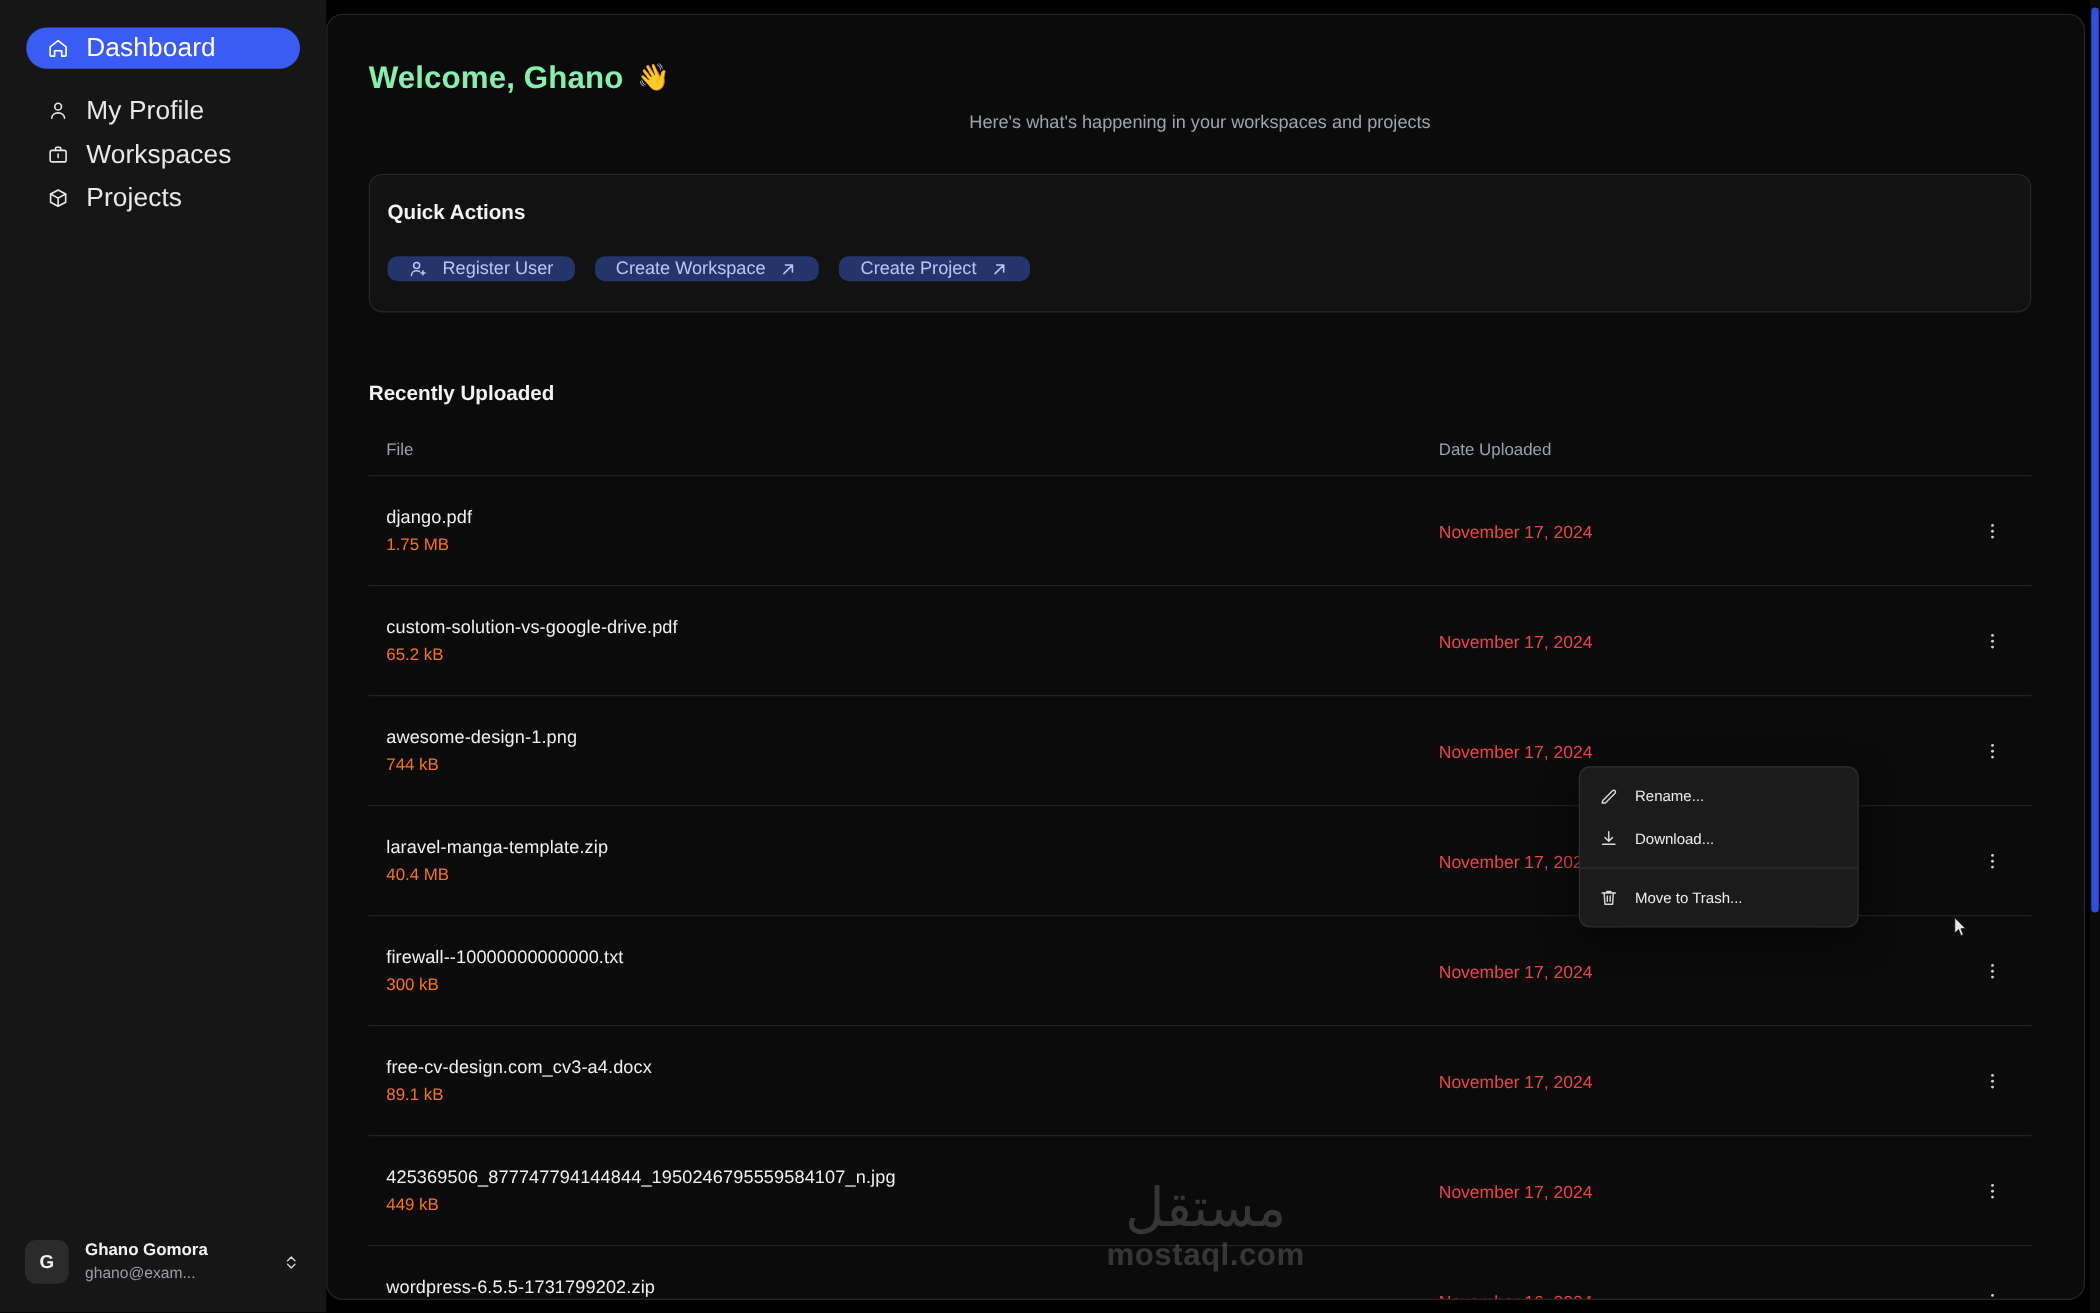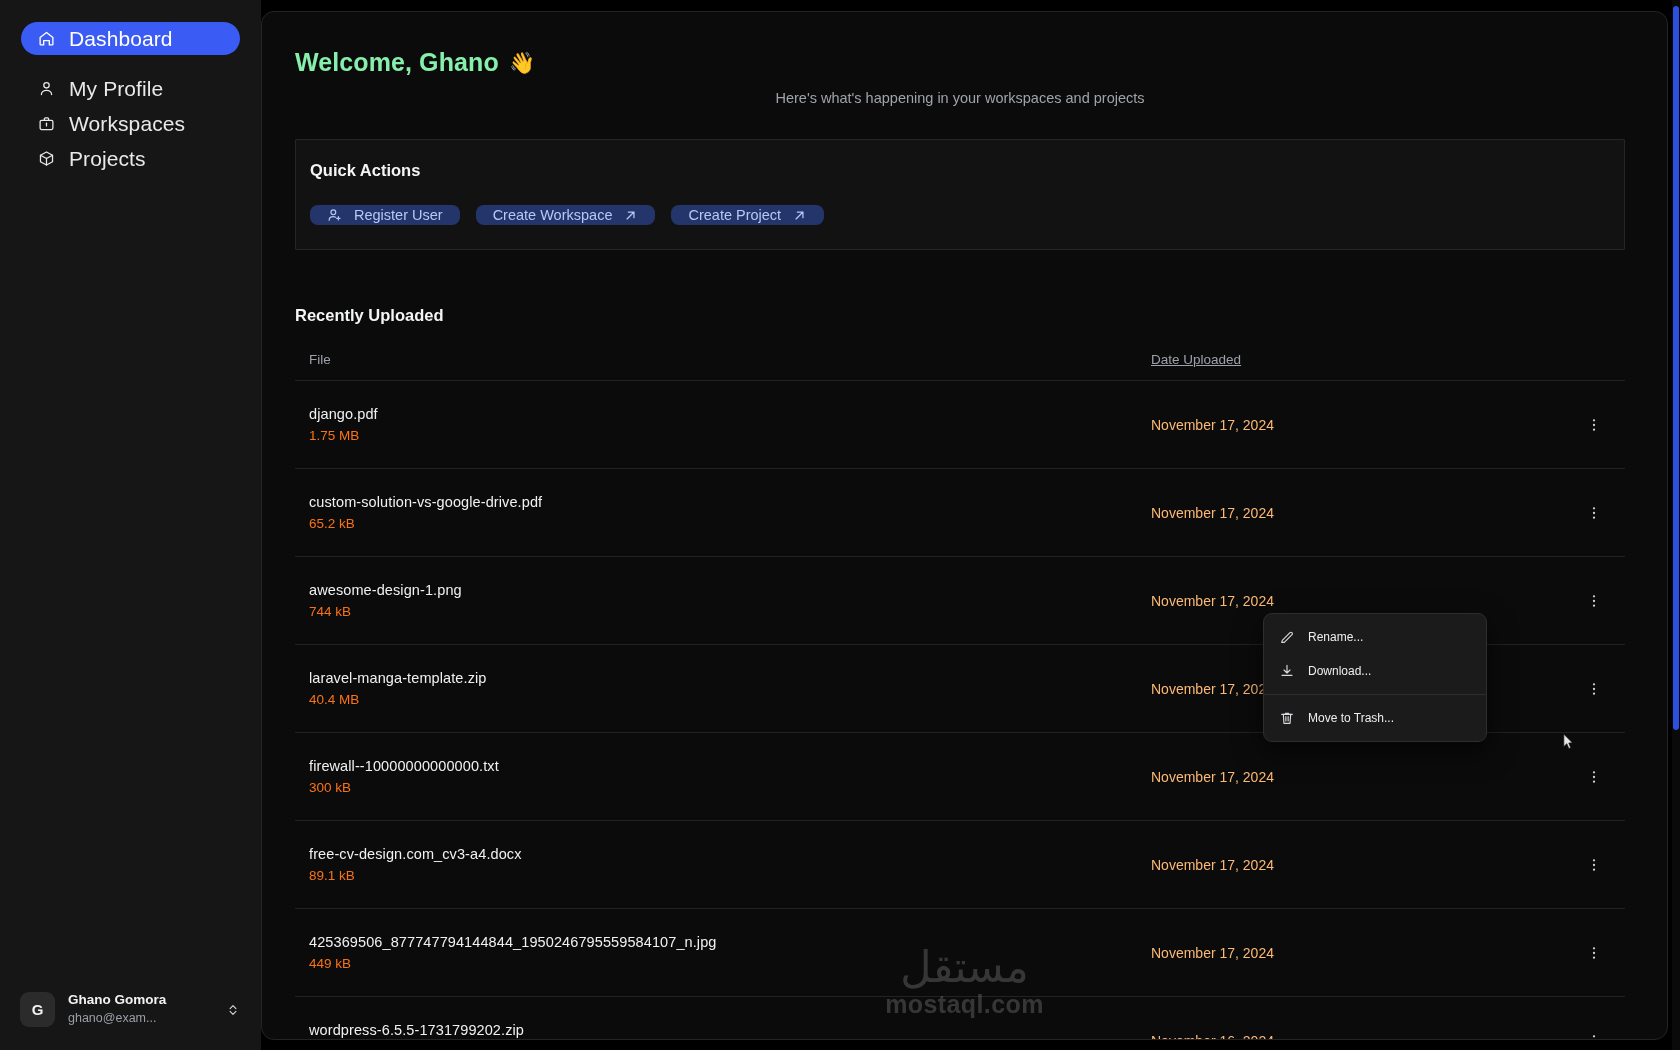--- a/index.html
+++ b/index.html
@@ -69,21 +69,21 @@
     letter-spacing: .1px; display: flex; align-items: center; gap: 11px;
   }
   .wave { font-size: 21px; }
   .page-sub { margin-top: 13px; font-size: 14.5px; color: #9fa3ab; text-align: center; }
 
   
   .card {
     margin-top: 33px;
     background: #121212;
     border: 1px solid #262626;
-    border-radius: 1px;
+    border-radius: 11px;
     padding: 21px 22px 24px 14px;
   }
   .card-title { font-size: 16.5px; font-weight: 700; color: #f3f4f6; padding-left: 0; }
   .actions { margin-top: 25px; display: flex; gap: 16px; }
   .btn {
     display: inline-flex; align-items: center; gap: 11px;
     height: 20px; padding: 0 17px;
     background: #24356b; border: none; border-radius: 8px;
     color: #b9c7f5; font-size: 14.5px; font-family: inherit;
     cursor: pointer; white-space: nowrap;
@@ -92,30 +92,30 @@
   .btn .ico svg { width: 16px; height: 16px; display: block; }
   .btn .arrow { width: 15px; height: 15px; display:flex; align-items:center; justify-content:center; }
   .btn .arrow svg { width: 15px; height: 15px; display: block; }
 
   
   .section-title { margin-top: 56px; font-size: 16.5px; font-weight: 700; color: #f3f4f6; }
   .table { margin-top: 27px; width: 100%; }
   .thead { display: flex; align-items: center; padding: 0 14px 13px 14px; }
   .th { font-size: 13.5px; color: #9da1a9; }
   .th.file { flex: 1; }
-  .th.date { width: 426px; text-decoration: underline; }
+  .th.date { width: 426px; }
   .row {
     display: flex; align-items: center;
     border-top: 1px solid #222222;
     padding: 25px 14px; min-height: 68px;
   }
   .cell-file { flex: 1; display: flex; flex-direction: column; gap: 6px; min-width: 0; }
   .fname { font-size: 14.5px; color: #f0f1f3; letter-spacing: .1px; }
   .fsize { font-size: 13.5px; color: #f97316; }
-  .cell-date { width: 426px; font-size: 14px; color: #fdba74; }
+  .cell-date { width: 426px; font-size: 14px; color: #ef4444; }
   .cell-menu { width: 34px; display: flex; align-items: center; justify-content: center; }
   .kebab { width: 26px; height: 26px; display:flex; align-items:center; justify-content:center; cursor:pointer; color:#cfd2d7; }
   .kebab svg { width: 16px; height: 16px; display:block; }
 
   
   .ctx-menu {
     position: absolute; left: 1001px; top: 601px;
     width: 224px;
     background: #1b1b1b;
     border: 1px solid #2e2e2e;

